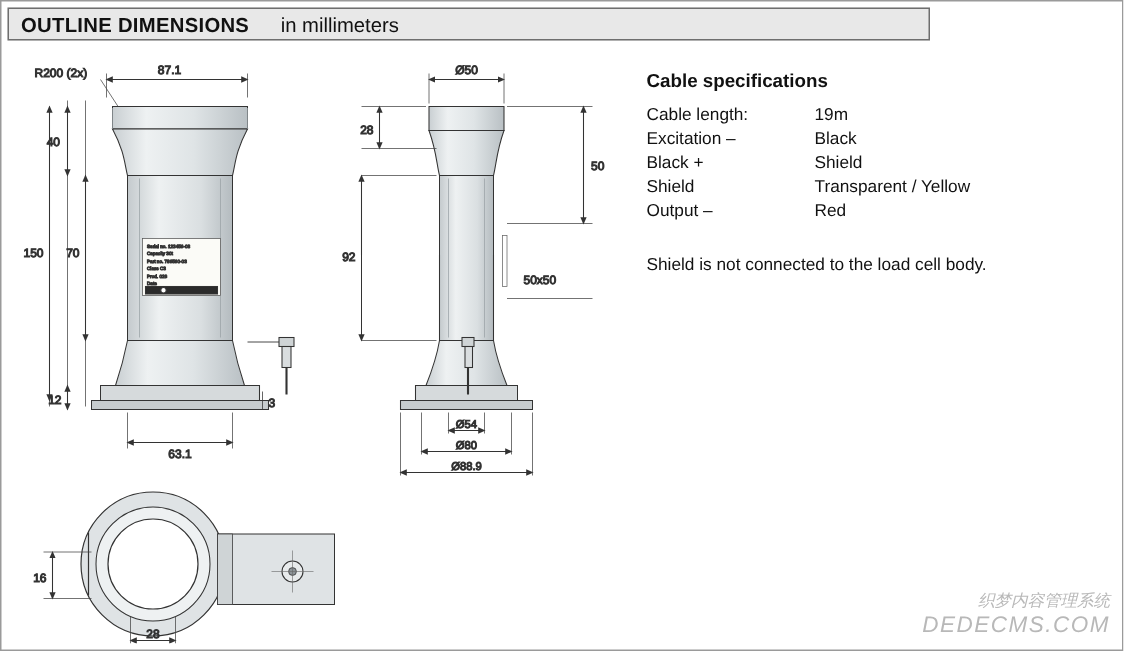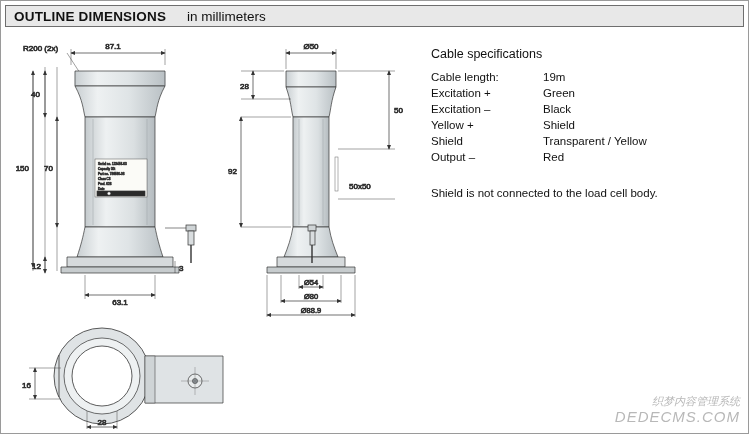--- a/index.html
+++ b/index.html
@@ -19,21 +19,21 @@
     height: 434px;
     background: #ffffff;
     box-sizing: border-box;
     border: 1px solid #9a9a9a;
   }
   
   .header {
     position: absolute;
     left: 4px;
     top: 4px;
-    width: 739px;
+    width: 615px;
     height: 22px;
     background: #e8e8e8;
     border: 1px solid #6e6e6e;
     box-sizing: border-box;
     display: flex;
     align-items: center;
     padding-left: 8px;
   }
   .header .title-bold {
     font-size: 13.5px;
@@ -61,21 +61,21 @@
   
   .spec {
     position: absolute;
     left: 430px;
     top: 46px;
     width: 300px;
   }
   .spec h3 {
     margin: 0 0 10px 0;
     font-size: 12.5px;
-    font-weight: normal;
+    font-weight: bold;
     color: #111;
   }
   .spec table {
     border-collapse: collapse;
     font-size: 11.5px;
     color: #111;
   }
   .spec td {
     padding: 0 0 4px 0;
     vertical-align: top;
@@ -304,29 +304,25 @@
 
   <div class="spec">
     <h3>Cable specifications</h3>
     <table>
       <tbody>
         <tr>
           <td class="k">Cable length:</td>
           <td class="v">19m</td>
         </tr>
         <tr>
-          <td class="k">Excitation +</td>
-          <td class="v">Green</td>
-        </tr>
-        <tr>
           <td class="k">Excitation –</td>
           <td class="v">Black</td>
         </tr>
         <tr>
-          <td class="k">Yellow +</td>
+          <td class="k">Black +</td>
           <td class="v">Shield</td>
         </tr>
         <tr>
           <td class="k">Shield</td>
           <td class="v">Transparent / Yellow</td>
         </tr>
         <tr>
           <td class="k">Output –</td>
           <td class="v">Red</td>
         </tr>

